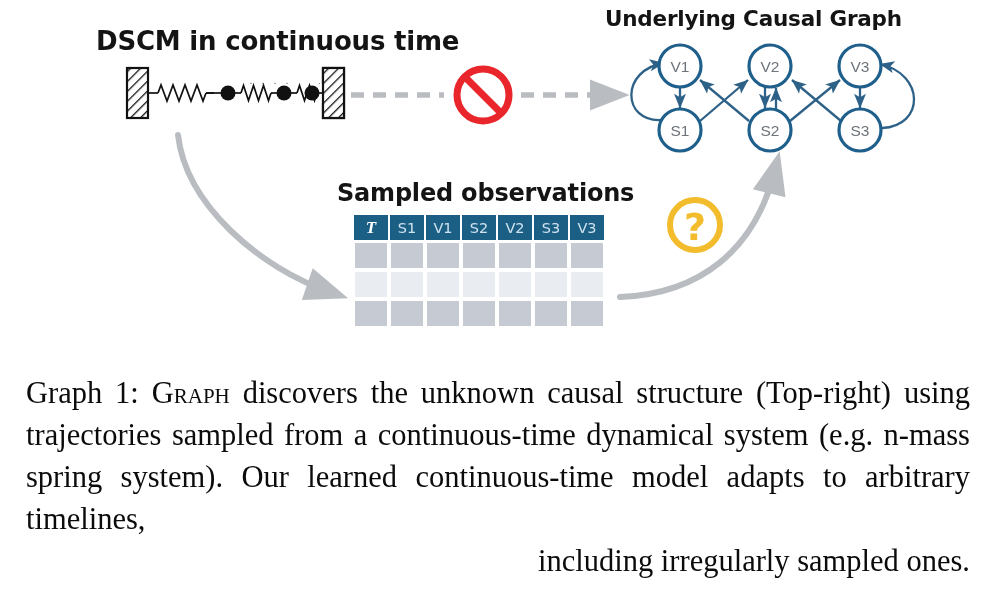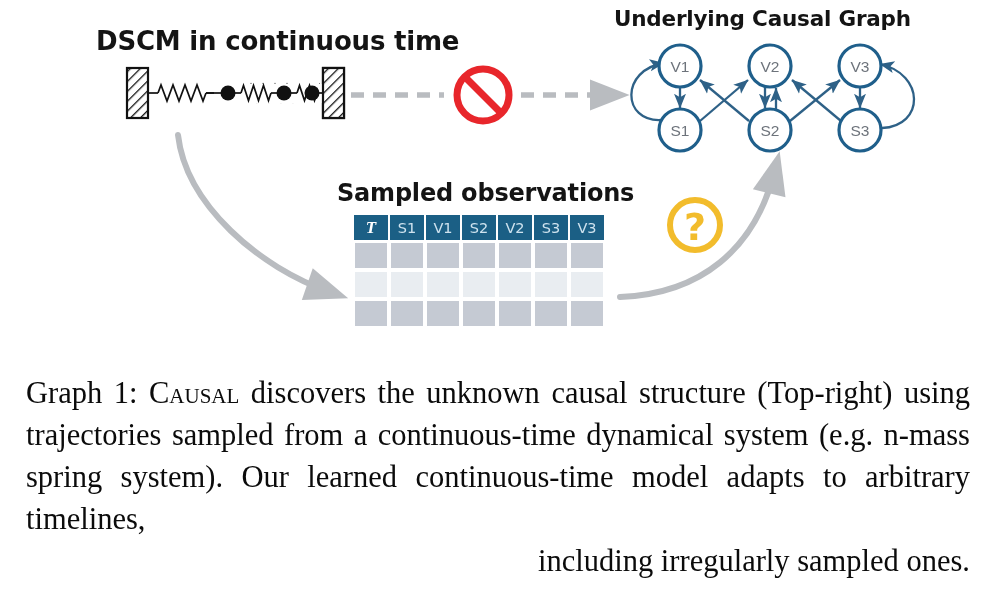--- a/index.html
+++ b/index.html
@@ -23,21 +23,21 @@
   
   .fig-heading {
     position: absolute;
     font-family: "DejaVu Sans", sans-serif;
     font-weight: 700;
     color: #141414;
     white-space: nowrap;
     letter-spacing: -0.2px;
   }
   #title-dscm  { left: 96px;  top: 26px;  font-size: 26px; }
-  #title-graph { left: 605px; top: 6px;   font-size: 21.5px; margin-left: 9px; }
+  #title-graph { left: 605px; top: 6px;   font-size: 21.5px; }
   #title-table { left: 337px; top: 179px; font-size: 24px; }
 
   
   #obs-table {
     position: absolute;
     left: 352px; top: 213px;
     border-collapse: separate;
     border-spacing: 2px;
     background: transparent;
   }
@@ -247,15 +247,15 @@
         <td></td>
         <td></td>
         <td></td>
         <td></td>
         <td></td>
       </tr>
     </tbody>
   </table>
 </div>
 
-<div id="caption"><span>Graph 1: </span><span class="sc">Causal</span><span> discovers the unknown causal structure (Top-right) using trajectories sampled from a continuous-time dynamical system (e.g.  n-mass spring system). Our learned continuous-time model adapts to arbitrary timelines,</span>
+<div id="caption"><span>Graph 1: </span><span class="sc">Graph</span><span> discovers the unknown causal structure (Top-right) using trajectories sampled from a continuous-time dynamical system (e.g.  n-mass spring system). Our learned continuous-time model adapts to arbitrary timelines,</span>
   <span class="last-line">including irregularly sampled ones.</span>
 </div>
 
 </body></html>

